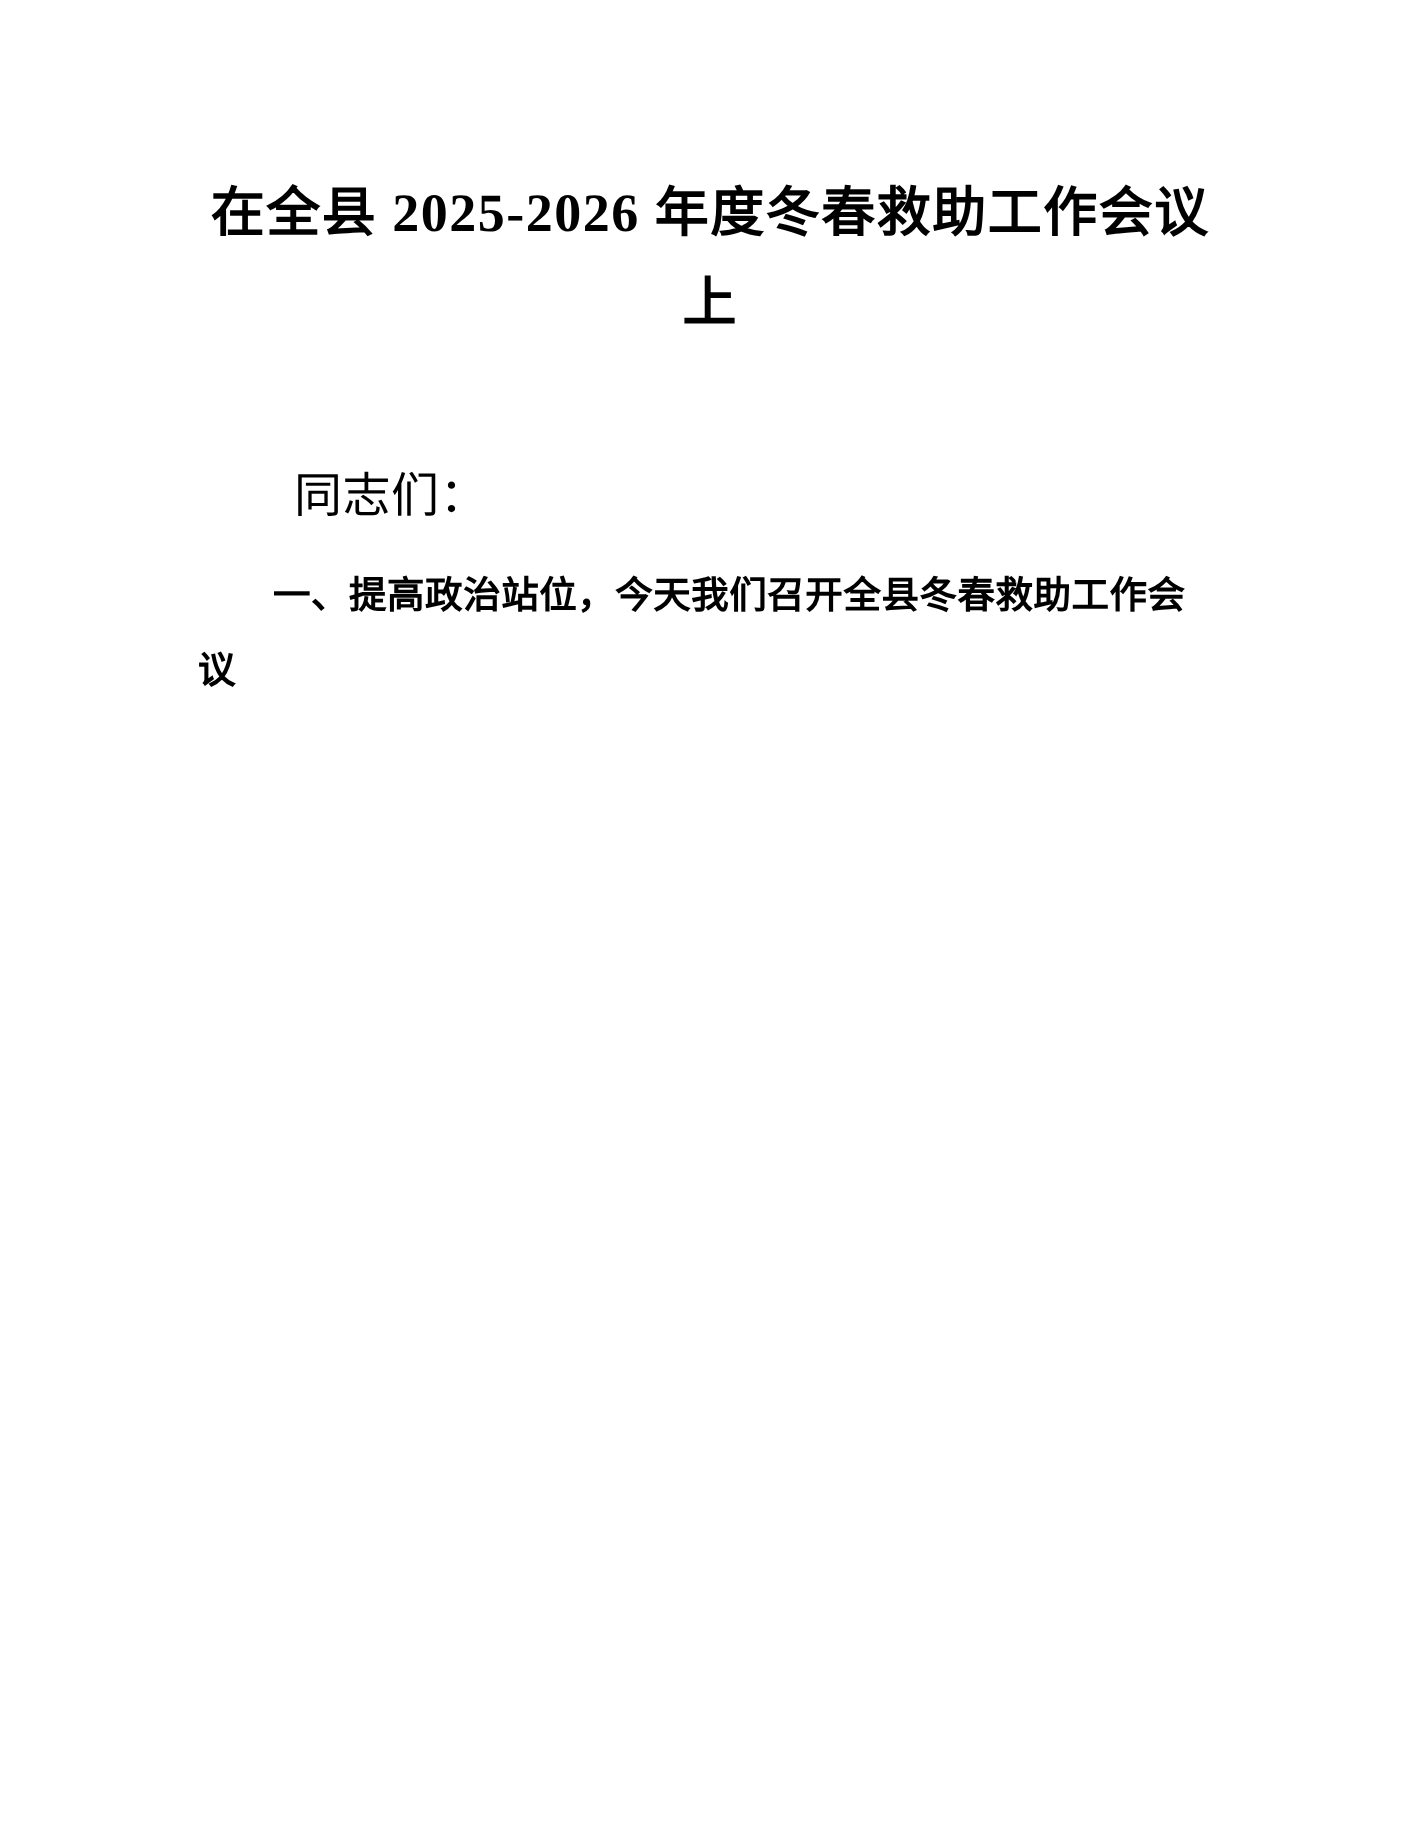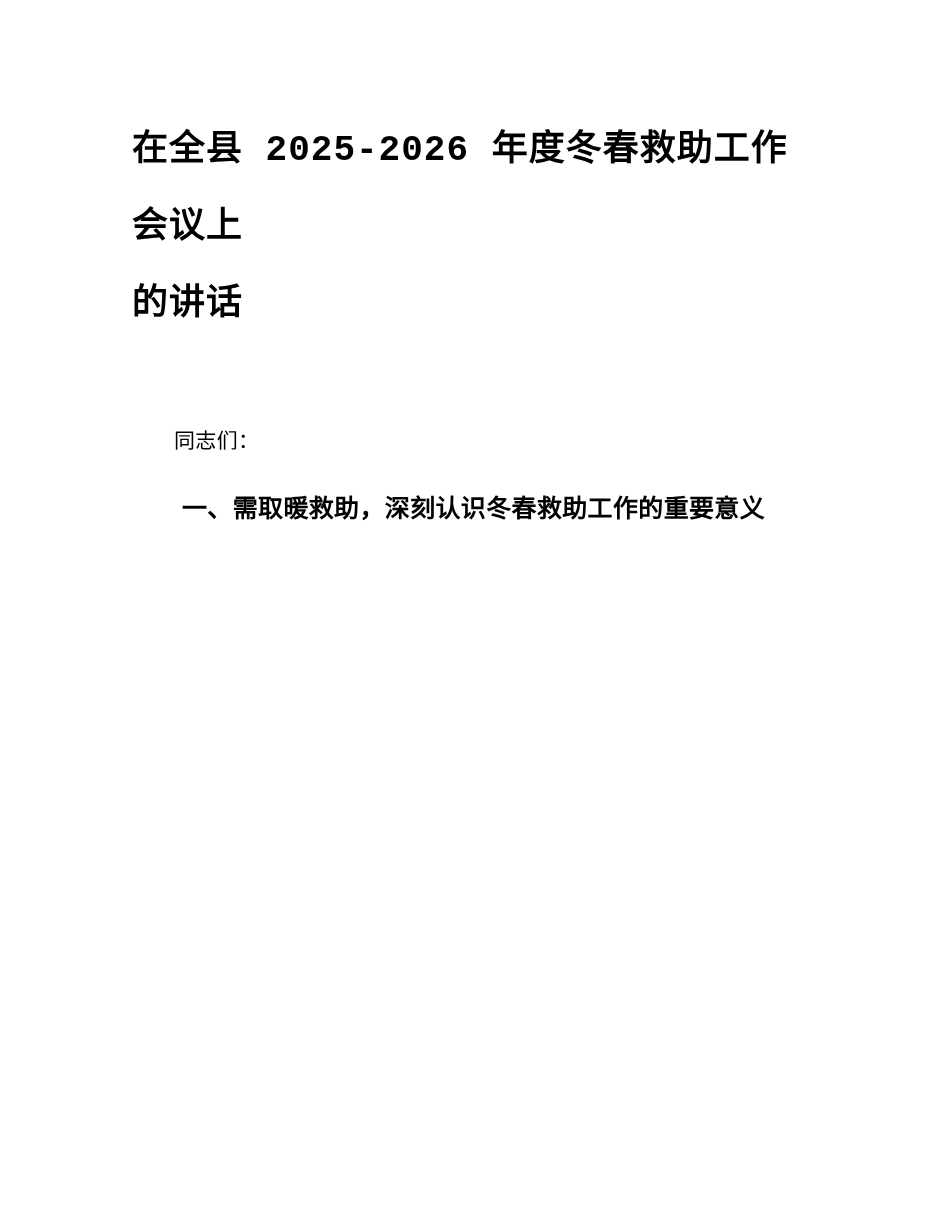--- a/index.html
+++ b/index.html
@@ -14,32 +14,32 @@
     margin: 0 auto;
     background: #ffffff;
     color: #000000;
     box-sizing: border-box;
     padding: 112px 135px 0 132px;
     overflow: hidden;
     font-family: "Liberation Serif", "DejaVu Serif", serif;
   }
   .doc-title {
     margin: 0;
-    text-align: left;
+    text-align: center;
     font-size: 36px;
-    line-height: 77px;
+    line-height: 60px;
     font-weight: 700;
     letter-spacing: 1px;
-    font-family: Liberation Mono, monospace;
+    font-family: Liberation Serif, serif;
   }
   .doc-title .title-line {
     display: block;
   }
   .body-text {
-    font-size: 21px;
+    font-size: 32px;
     line-height: 50.5px;
     letter-spacing: 0.35px;
   }
   .salutation {
     margin: 73px 0 0 0;
     text-indent: 2em;
   }
   .para {
     margin: 16px 0 0 0;
     text-indent: 2em;
@@ -59,22 +59,21 @@
     font-family: "Liberation Sans", "DejaVu Sans", sans-serif;
   }
 </style>
 </head>
 <body>
 
 <div class="page">
 
   <h1 class="doc-title">
     <span class="title-line">在全县 2025-2026 年度冬春救助工作会议上</span>
-    <span class="title-line">的讲话</span>
   </h1>
 
   <p class="body-text salutation">同志们：</p>
 
 
-  <h2 class="section-heading">一、需取暖救助，深刻认识冬春救助工作的重要意义</h2>
+  <h2 class="section-heading">一、提高政治站位，今天我们召开全县冬春救助工作会议</h2>
 
 
 </div>
 
 </body></html>

